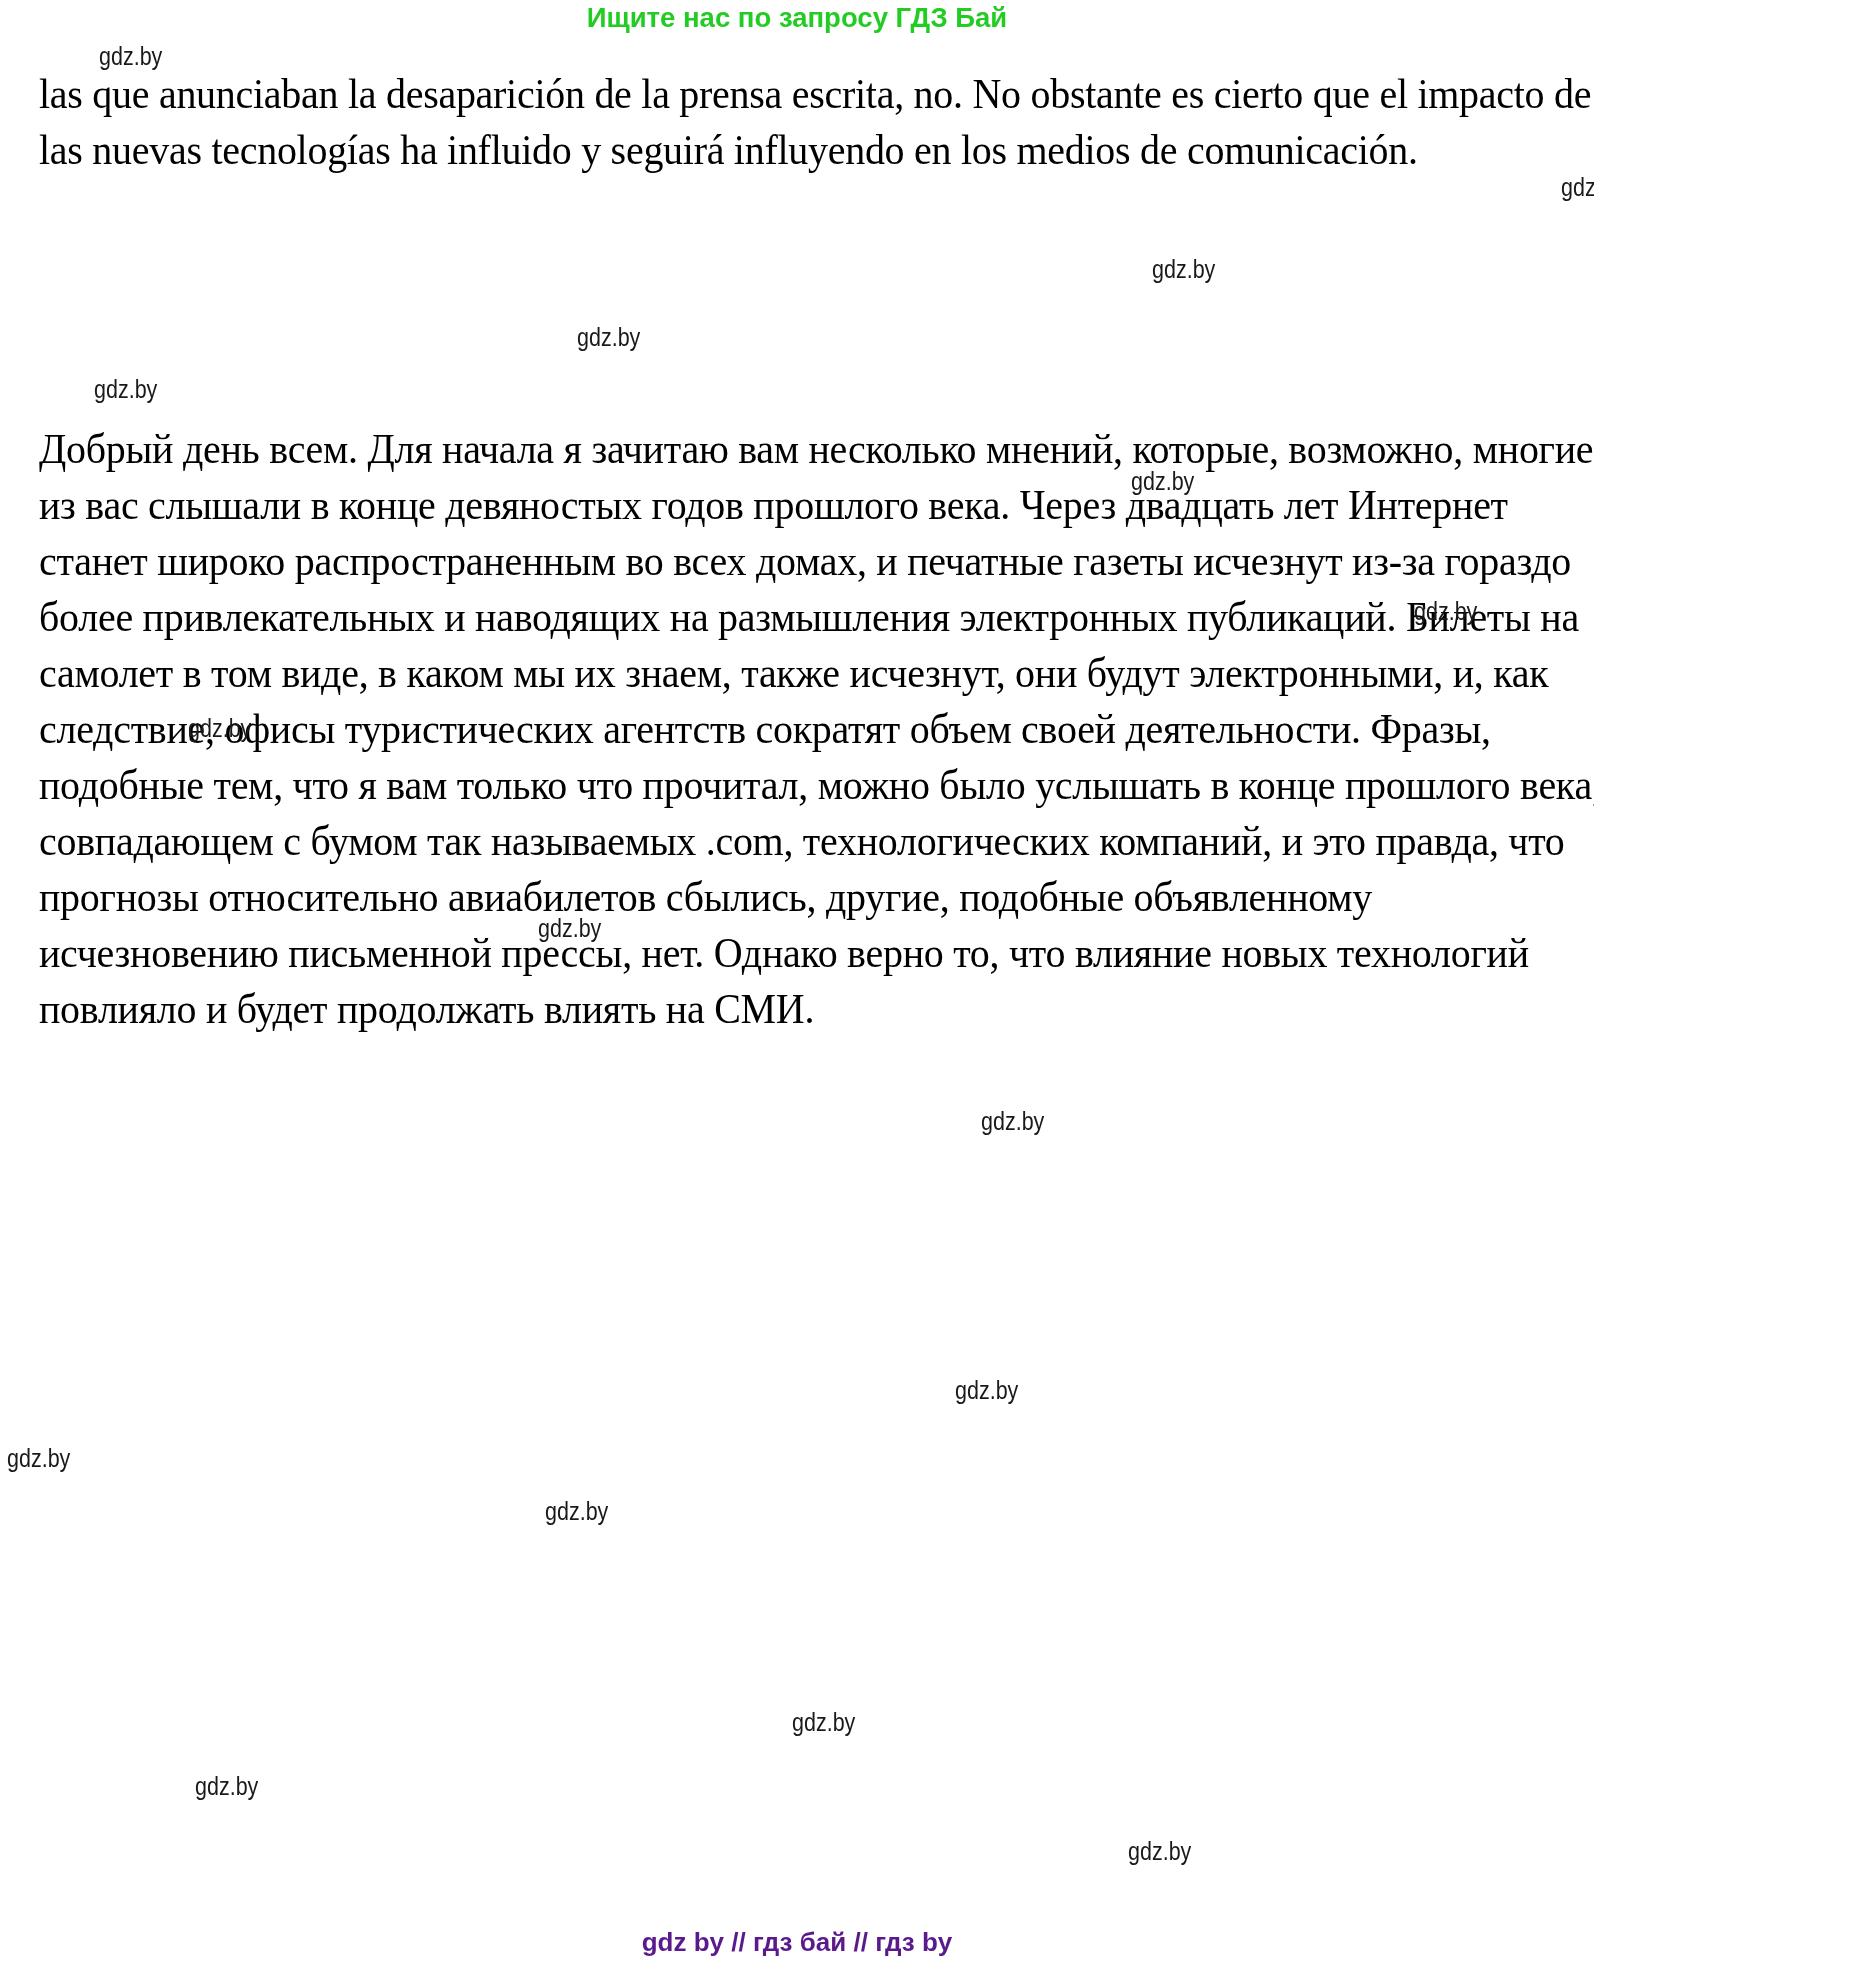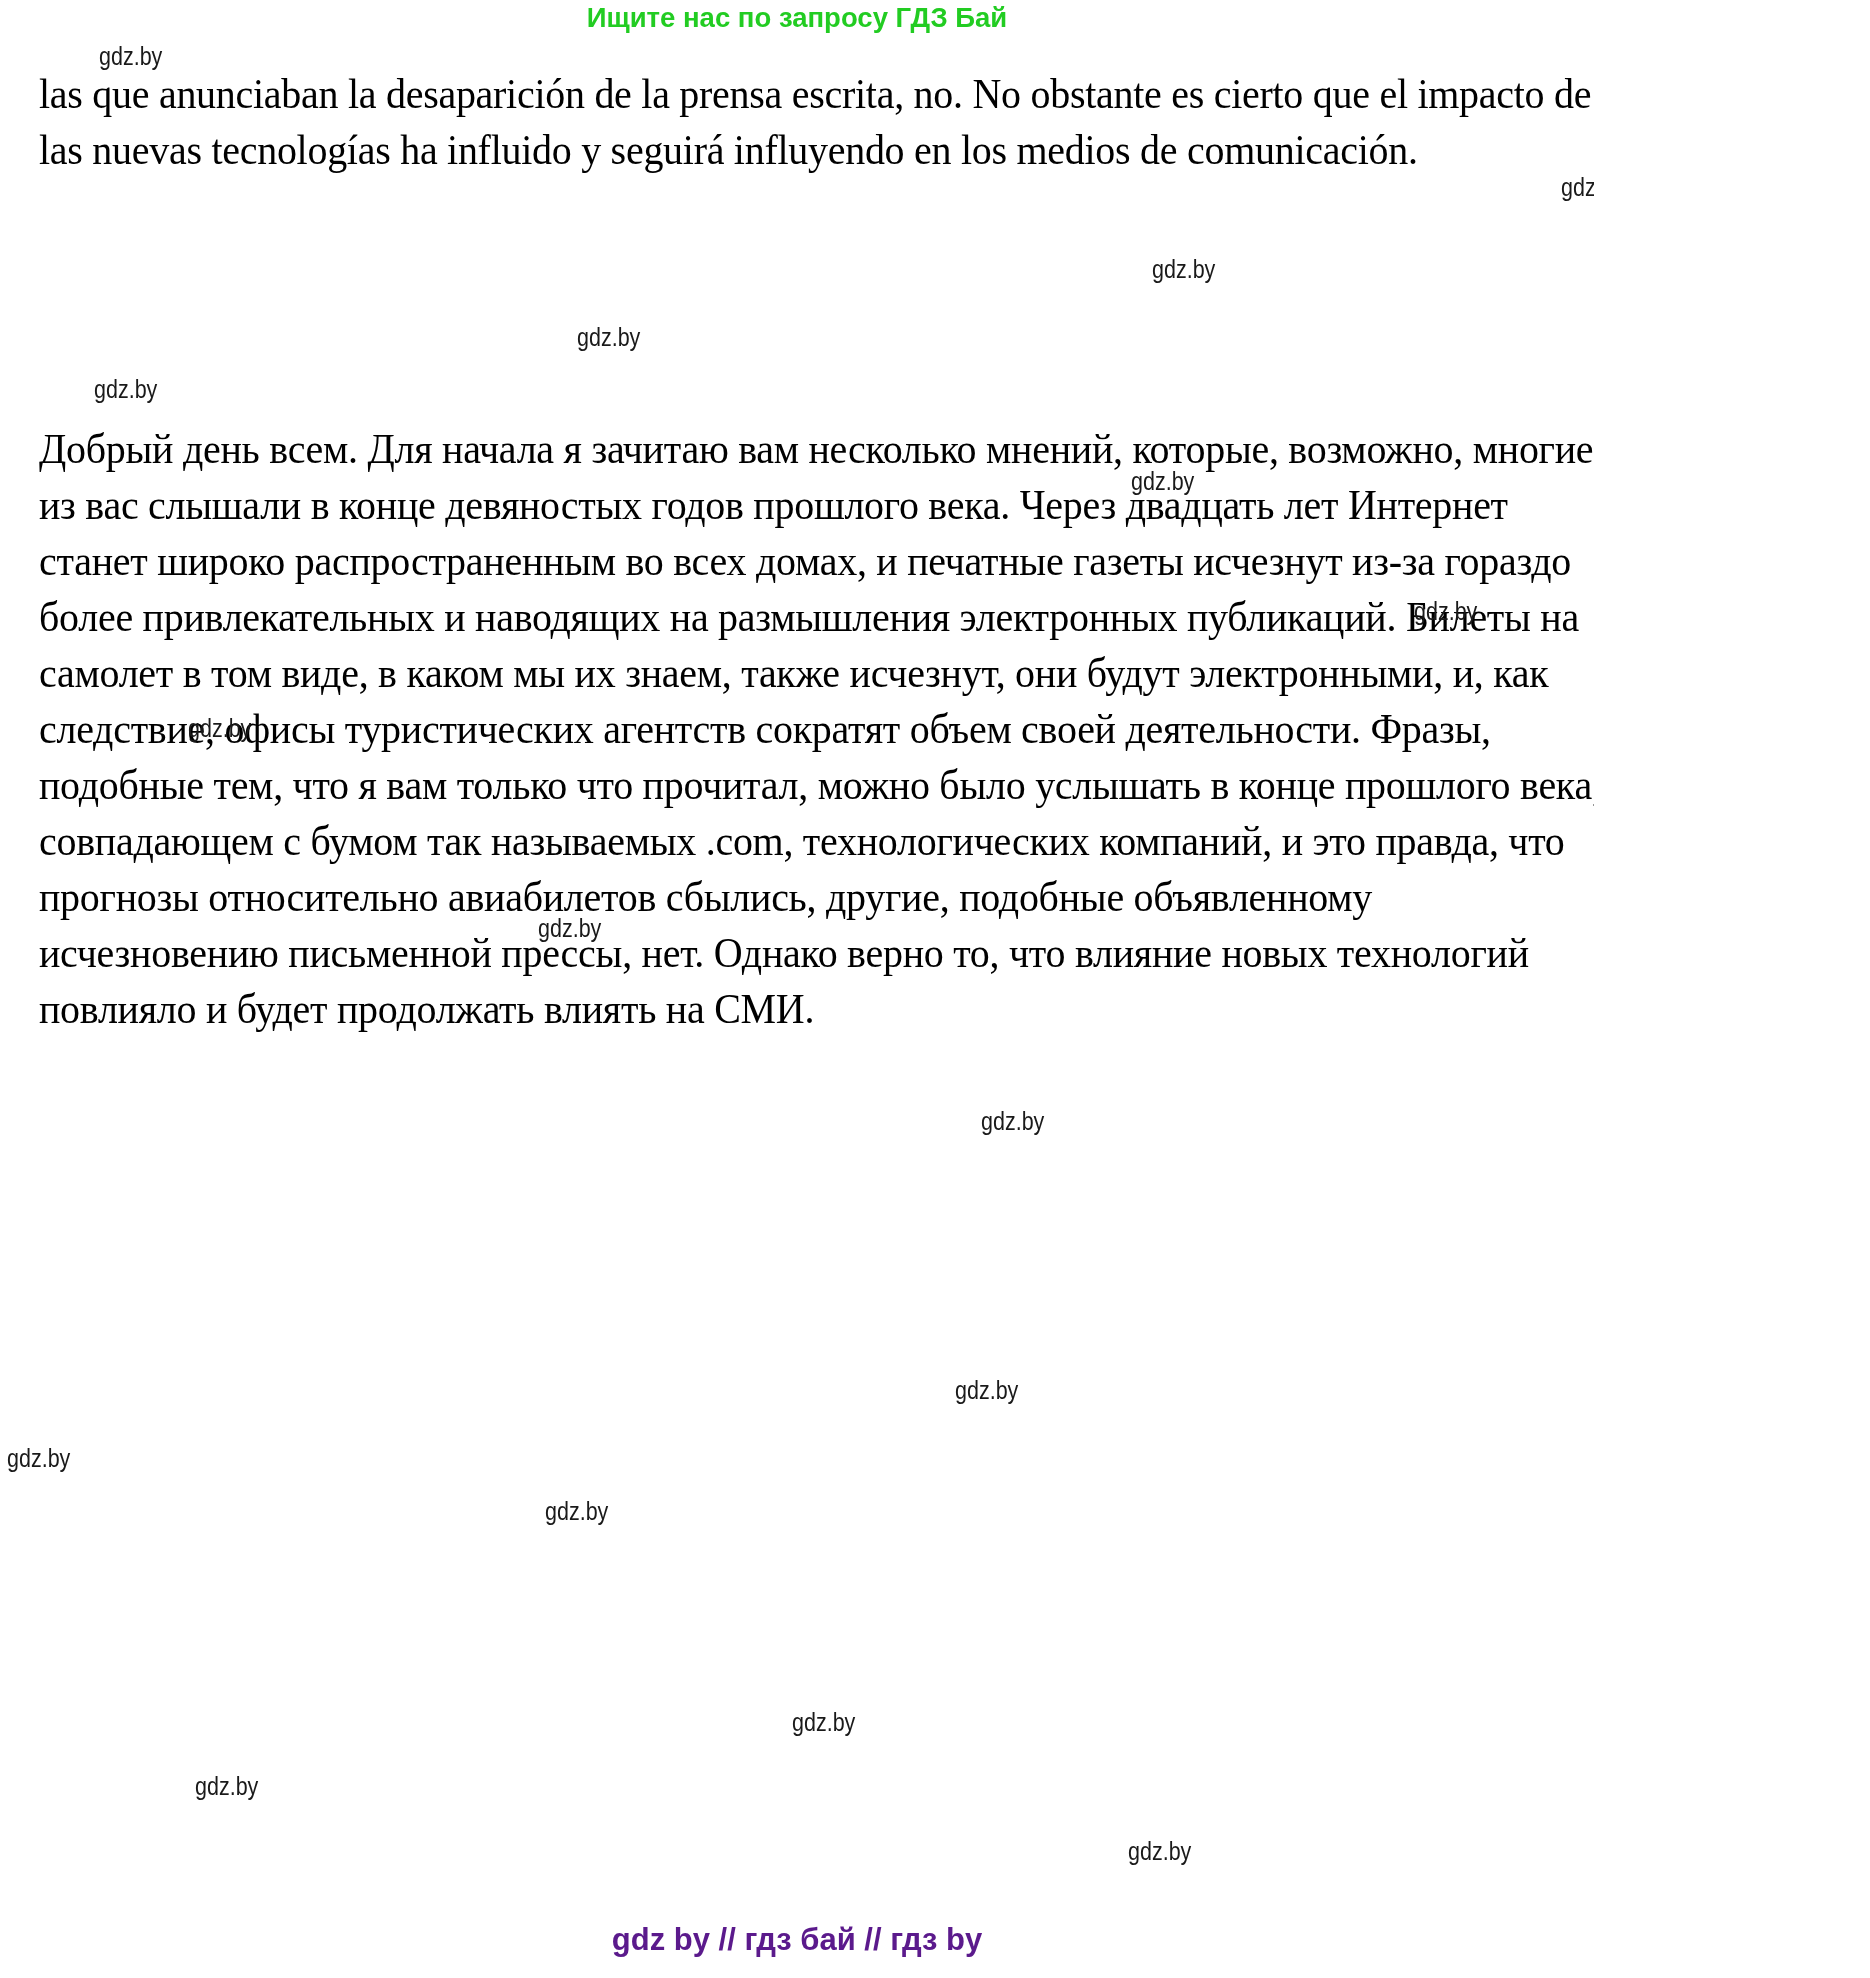--- a/index.html
+++ b/index.html
@@ -78,21 +78,21 @@
 
   
   #footer {
     position: absolute;
     bottom: 20px;
     left: 0;
     width: 100%;
     text-align: center;
     color: #5b1a8c;
     font-family: "Liberation Sans", "DejaVu Sans", sans-serif;
-    font-size: 31px;
+    font-size: 26px;
     font-weight: bold;
     white-space: nowrap;
   }
 
   
   .watermark {
     position: absolute;
     color: #1a1a1a;
     font-family: "Liberation Sans", "DejaVu Sans", sans-serif;
     font-size: 25px;

